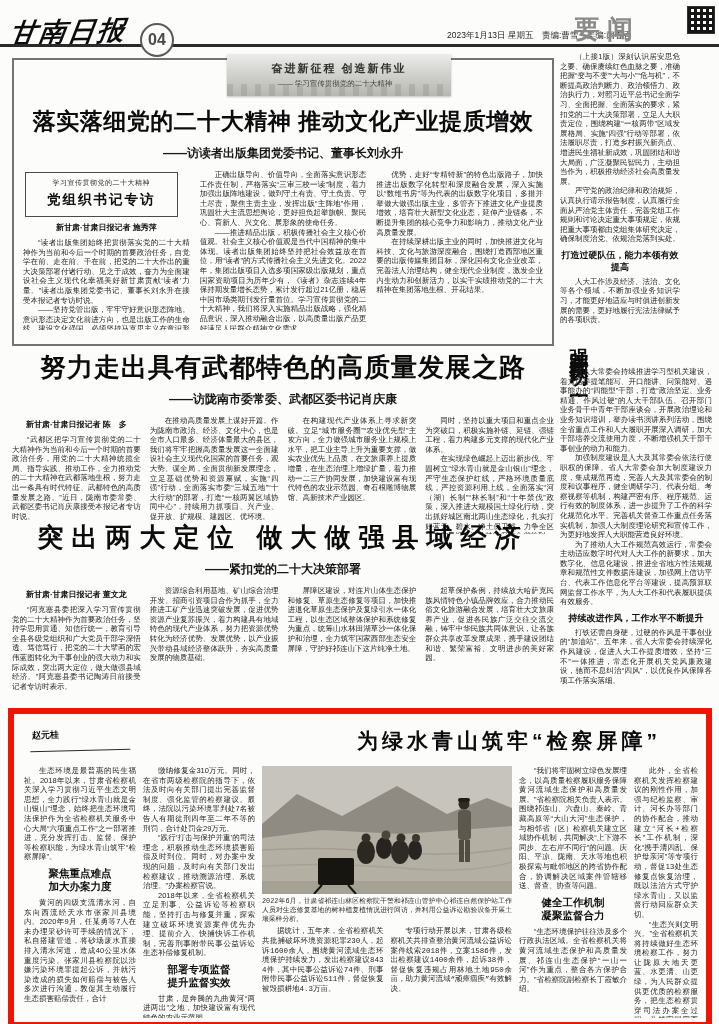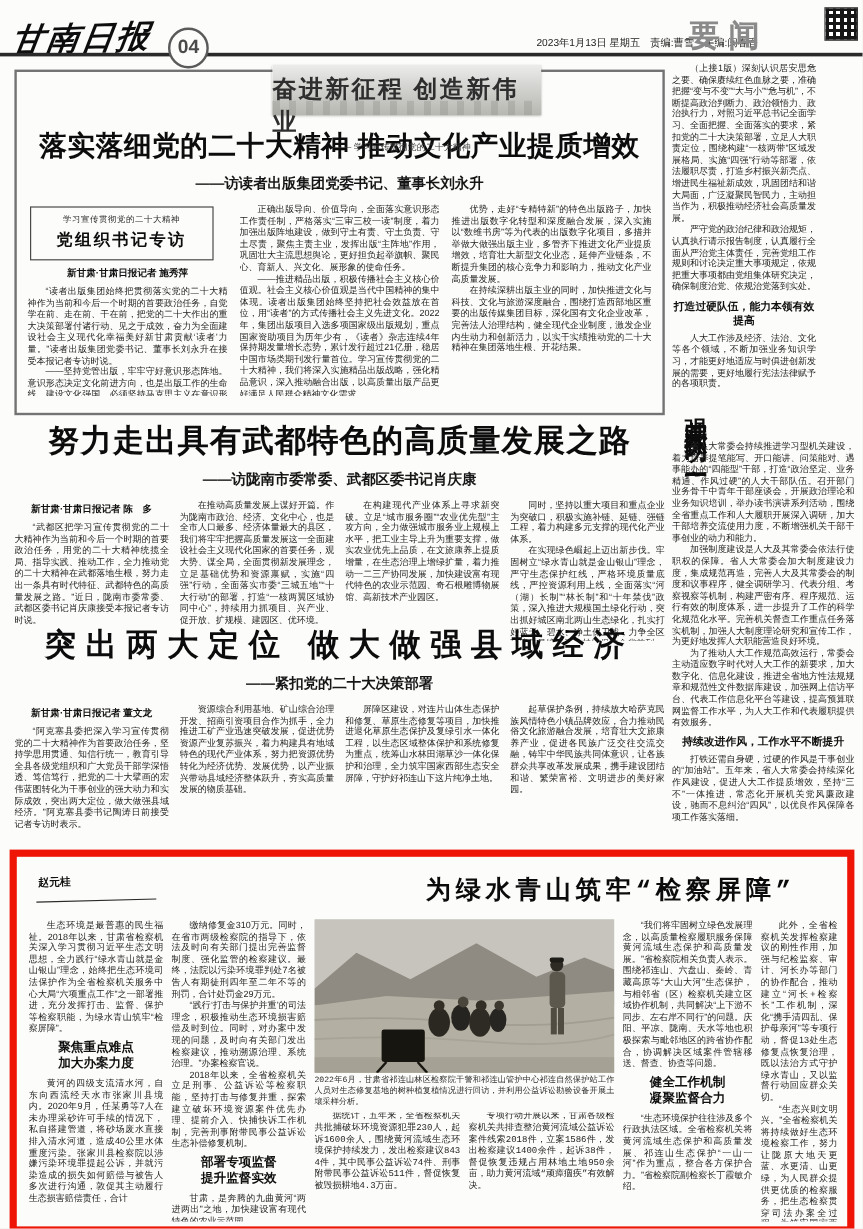--- a/index.html
+++ b/index.html
@@ -24,21 +24,21 @@
   .qr { position:absolute; left:687px; top:6px; width:28px; height:28px; border:1px solid #333;
         background-image:
           repeating-linear-gradient(0deg,#161616 0 3px,rgba(0,0,0,0) 3px 6px),
           repeating-linear-gradient(90deg,#161616 0 3px,#ffffff 3px 6px); }
   
   .banner { position:absolute; left:227px; top:54px; width:224px; height:42px; z-index:2;
             background:linear-gradient(180deg,#ececeb 0%,#d2d2cf 45%,#b7b7b2 100%);
             box-shadow:0 1px 2px rgba(0,0,0,.25); padding-top:7px; }
   .banner:after { content:""; position:absolute; left:0; bottom:0; width:100%; height:12px; opacity:.35;
             background:repeating-linear-gradient(90deg,#8f8f89 0 6px,rgba(0,0,0,0) 6px 14px); }
-  .banner-title { font-size:20px; font-weight:900; letter-spacing:2px; color:#2e2e2e; }
+  .banner-title { text-align:center; font-size:11px; font-weight:900; letter-spacing:2px; color:#2e2e2e; }
   .banner-sub { text-align:center; font-size:7.5px; color:#3c3c3c; padding-right:8px; margin-top:3px; }
   
   .col { overflow:hidden; }
   .para { font-size:7.5px; line-height:9.6px; text-align:justify; text-indent:2em;
           word-break:break-all; color:#242424; }
   .subhead { font-weight:bold; text-align:center; font-size:10.5px; line-height:13.5px;
              margin:5px 0 4px; color:#101010; }
   .byline-item { font-size:8px; font-weight:bold; text-align:center; margin:3px 0 5px; color:#111; }
   
   .a1 { position:absolute; left:12px; top:58px; width:542px; height:288px;
@@ -70,21 +70,21 @@
                 letter-spacing:3px; color:#0c0c0c; padding-top:8px; overflow:hidden; }
   .rail-bottom { margin-top:5px; height:336px; }
   .rail .subhead { font-size:9px; line-height:12px; }
   
   .feature { position:absolute; left:8px; top:708px; width:704px; height:320px;
              border:6px solid #ee1507; background:#fcfcfa; }
   .f-byline { position:absolute; left:16px; top:14px; width:100px; font-size:9px; font-weight:bold;
               color:#111; border-bottom:1.5px solid #2a2a2a; padding:0 4px 9px 2px;
               transform:rotate(-1.5deg); }
   .f-head { position:absolute; left:295px; top:13px; width:400px; text-align:center;
-            font-size:21px; font-weight:900; letter-spacing:4px; color:#0b0b0b; white-space:nowrap;font-family:Liberation Mono, monospace; }
+            font-size:21px; font-weight:900; letter-spacing:4px; color:#0b0b0b; white-space:nowrap; }
   .f-cols { position:absolute; left:10px; top:52px; right:8px; bottom:4px; display:flex; gap:7px; }
   .fc1,.fc2 { width:112px; flex:none; }
   .fc4 { width:108px; flex:none; }
   .fc5 { flex:1; }
   .f-photo-block { width:250px; flex:none; display:flex; flex-direction:column; overflow:hidden;font-family:Liberation Mono, monospace; }
   .photo { width:250px; height:128px; display:block; background:#c6c4bd; }
   .caption { font-size:6.8px; line-height:8.8px; text-align:justify; word-break:break-all;
              color:#2e2e2e; margin-top:3px; }
   .minicols { display:flex; gap:7px; margin-top:4px; flex:1; overflow:hidden; }
   .minicols .col { flex:1; }

